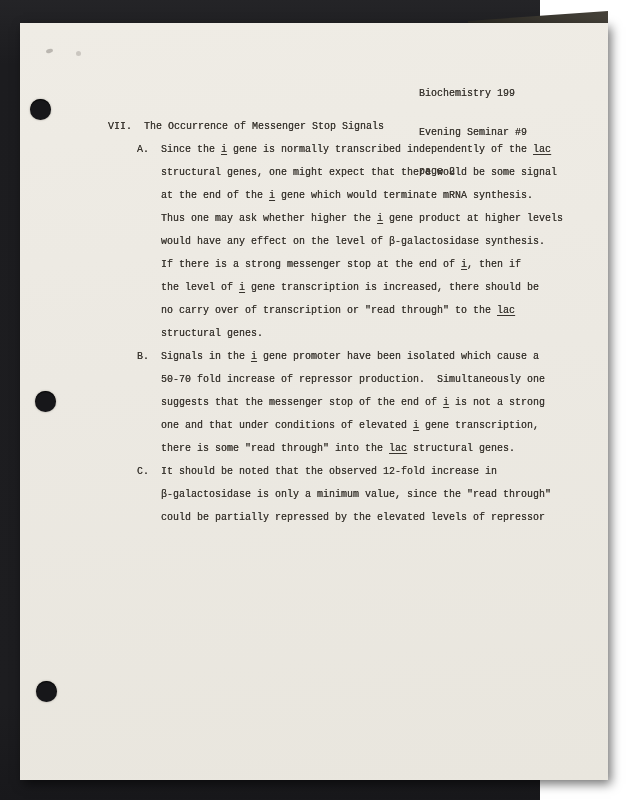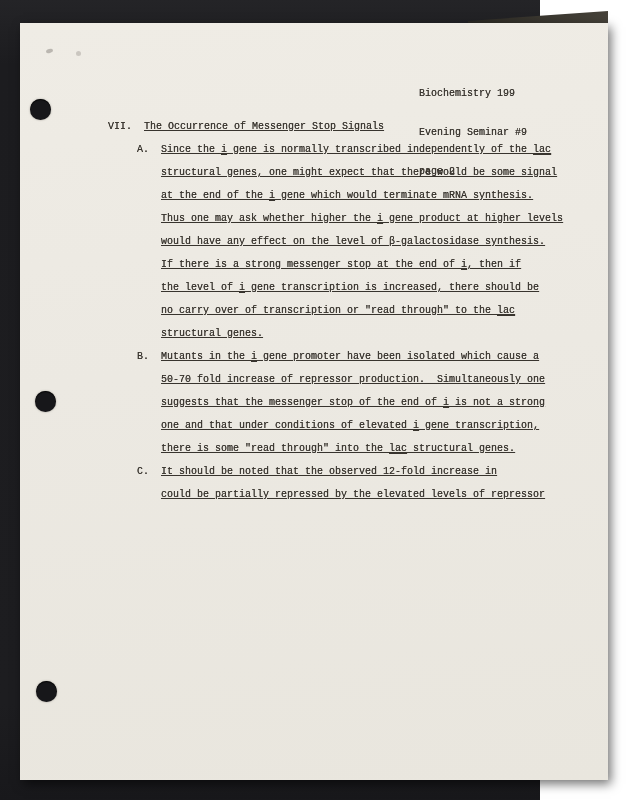--- a/index.html
+++ b/index.html
@@ -53,21 +53,21 @@
   }
   .header {
     position: absolute;
     left: 399px; top: 38px;
     font-size: 10px; line-height: 13px;
     white-space: pre;
   }
   .bodytext {
     position: absolute;
     left: 88px; top: 92px;
-    font-size: 10px; line-height: 23px; text-decoration: underline;
+    font-size: 10px; line-height: 23px;
   }
   .line { white-space: pre; }
   .t-label { display: inline-block; width: 36px; }
   .p-label { display: inline-block; width: 24px; }
   .cont { padding-left: 24px; }
   .u {
     text-decoration: underline;
     text-decoration-thickness: 1px;
     text-underline-offset: 2px;
   }
@@ -96,23 +96,24 @@
       <div class="para-list">
           <div class="line"><span class="p-label">A.</span><span>Since the </span><span class="u">i</span><span> gene is normally transcribed independently of the </span><span class="u">lac</span></div>
           <div class="line cont"><span>structural genes, one might expect that there would be some signal</span></div>
           <div class="line cont"><span>at the end of the </span><span class="u">i</span><span> gene which would terminate mRNA synthesis.</span></div>
           <div class="line cont"><span>Thus one may ask whether higher the </span><span class="u">i</span><span> gene product at higher levels</span></div>
           <div class="line cont"><span>would have any effect on the level of β-galactosidase synthesis.</span></div>
           <div class="line cont"><span>If there is a strong messenger stop at the end of </span><span class="u">i</span><span>, then if</span></div>
           <div class="line cont"><span>the level of </span><span class="u">i</span><span> gene transcription is increased, there should be</span></div>
           <div class="line cont"><span>no carry over of transcription or "read through" to the </span><span class="u">lac</span></div>
           <div class="line cont"><span>structural genes.</span></div>
-          <div class="line"><span class="p-label">B.</span><span>Mutants in the </span><span class="u">i</span><span> gene promoter have been isolated which cause a</span></div>
+          <div class="line"><span class="p-label">B.</span><span>Signals in the </span><span class="u">i</span><span> gene promoter have been isolated which cause a</span></div>
           <div class="line cont"><span>50-70 fold increase of repressor production.  Simultaneously one</span></div>
           <div class="line cont"><span>suggests that the messenger stop of the end of </span><span class="u">i</span><span> is not a strong</span></div>
           <div class="line cont"><span>one and that under conditions of elevated </span><span class="u">i</span><span> gene transcription,</span></div>
           <div class="line cont"><span>there is some "read through" into the </span><span class="u">lac</span><span> structural genes.</span></div>
           <div class="line"><span class="p-label">C.</span><span>It should be noted that the observed 12-fold increase in</span></div>
+          <div class="line cont"><span>β-galactosidase is only a minimum value, since the "read through"</span></div>
           <div class="line cont"><span>could be partially repressed by the elevated levels of repressor</span></div>
         </div>
     </div>
   </div>
 </div>
 
 </body></html>

